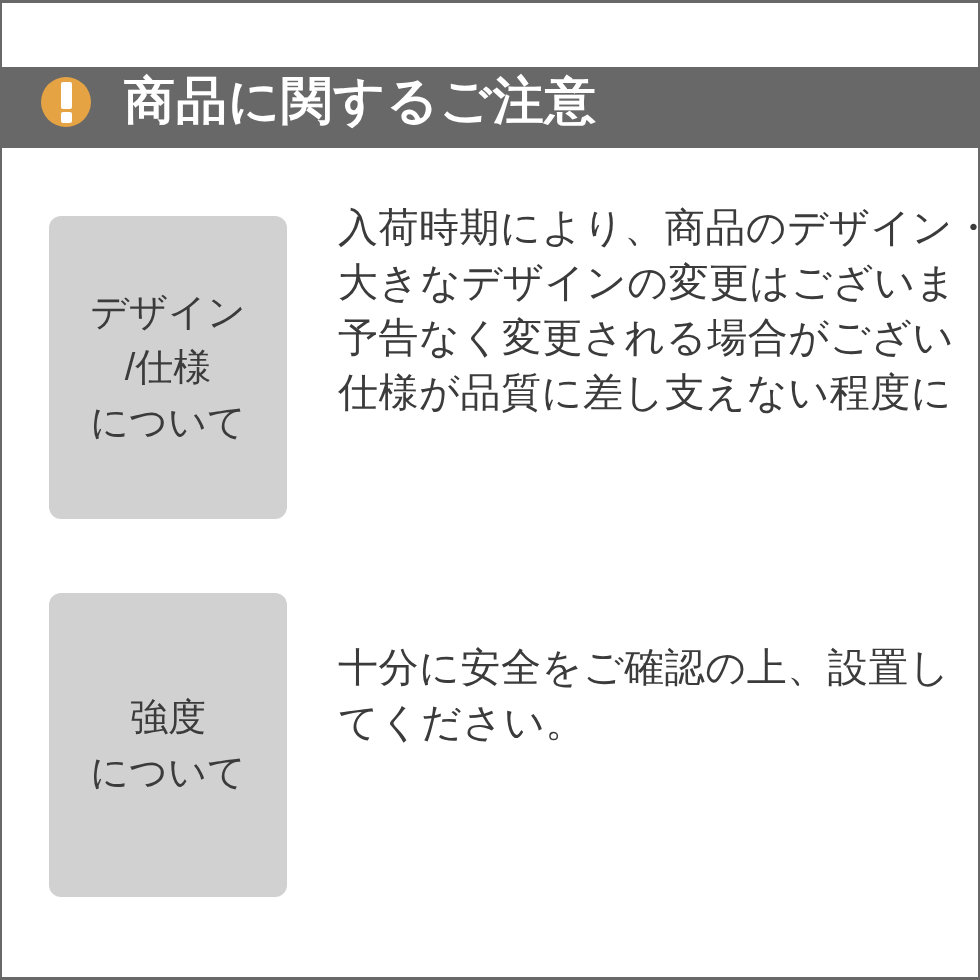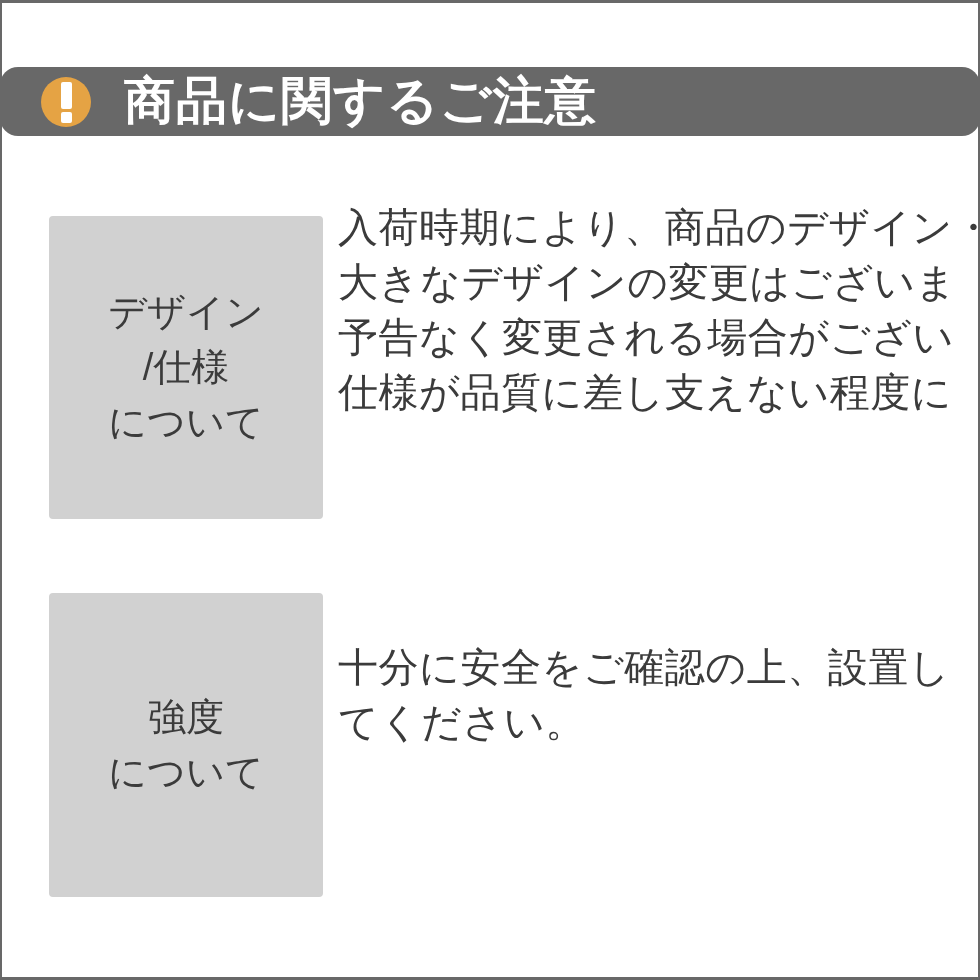--- a/index.html
+++ b/index.html
@@ -26,25 +26,24 @@
     box-sizing: border-box;
     pointer-events: none;
     z-index: 5;
   }
   
   .header-bar {
     position: absolute;
     left: 0;
     top: 67px;
     width: 980px;
-    height: 69px;
+    height: 81px;
     background: #686868;
     display: flex;
     align-items: center;
-    border-radius: 18px;
   }
   .warn-icon {
     position: absolute;
     left: 41px;
     top: 10px;
     width: 50px;
     height: 50px;
     border-radius: 50%;
     background: #e5a344;
     display: flex;
@@ -77,23 +76,23 @@
     color: #ffffff;
     font-size: 51px;
     font-weight: 600;
     letter-spacing: 1px;
     white-space: nowrap;
   }
   
   .label-box {
     position: absolute;
     left: 49px;
-    width: 274px;
+    width: 238px;
     background: #d1d1d1;
-    border-radius: 4px;
+    border-radius: 12px;
     display: flex;
     flex-direction: column;
     align-items: center;
     justify-content: center;
     color: #3b3b3b;
     font-size: 38px;
     font-weight: 500;
     line-height: 55px;
     text-align: center;
   }

